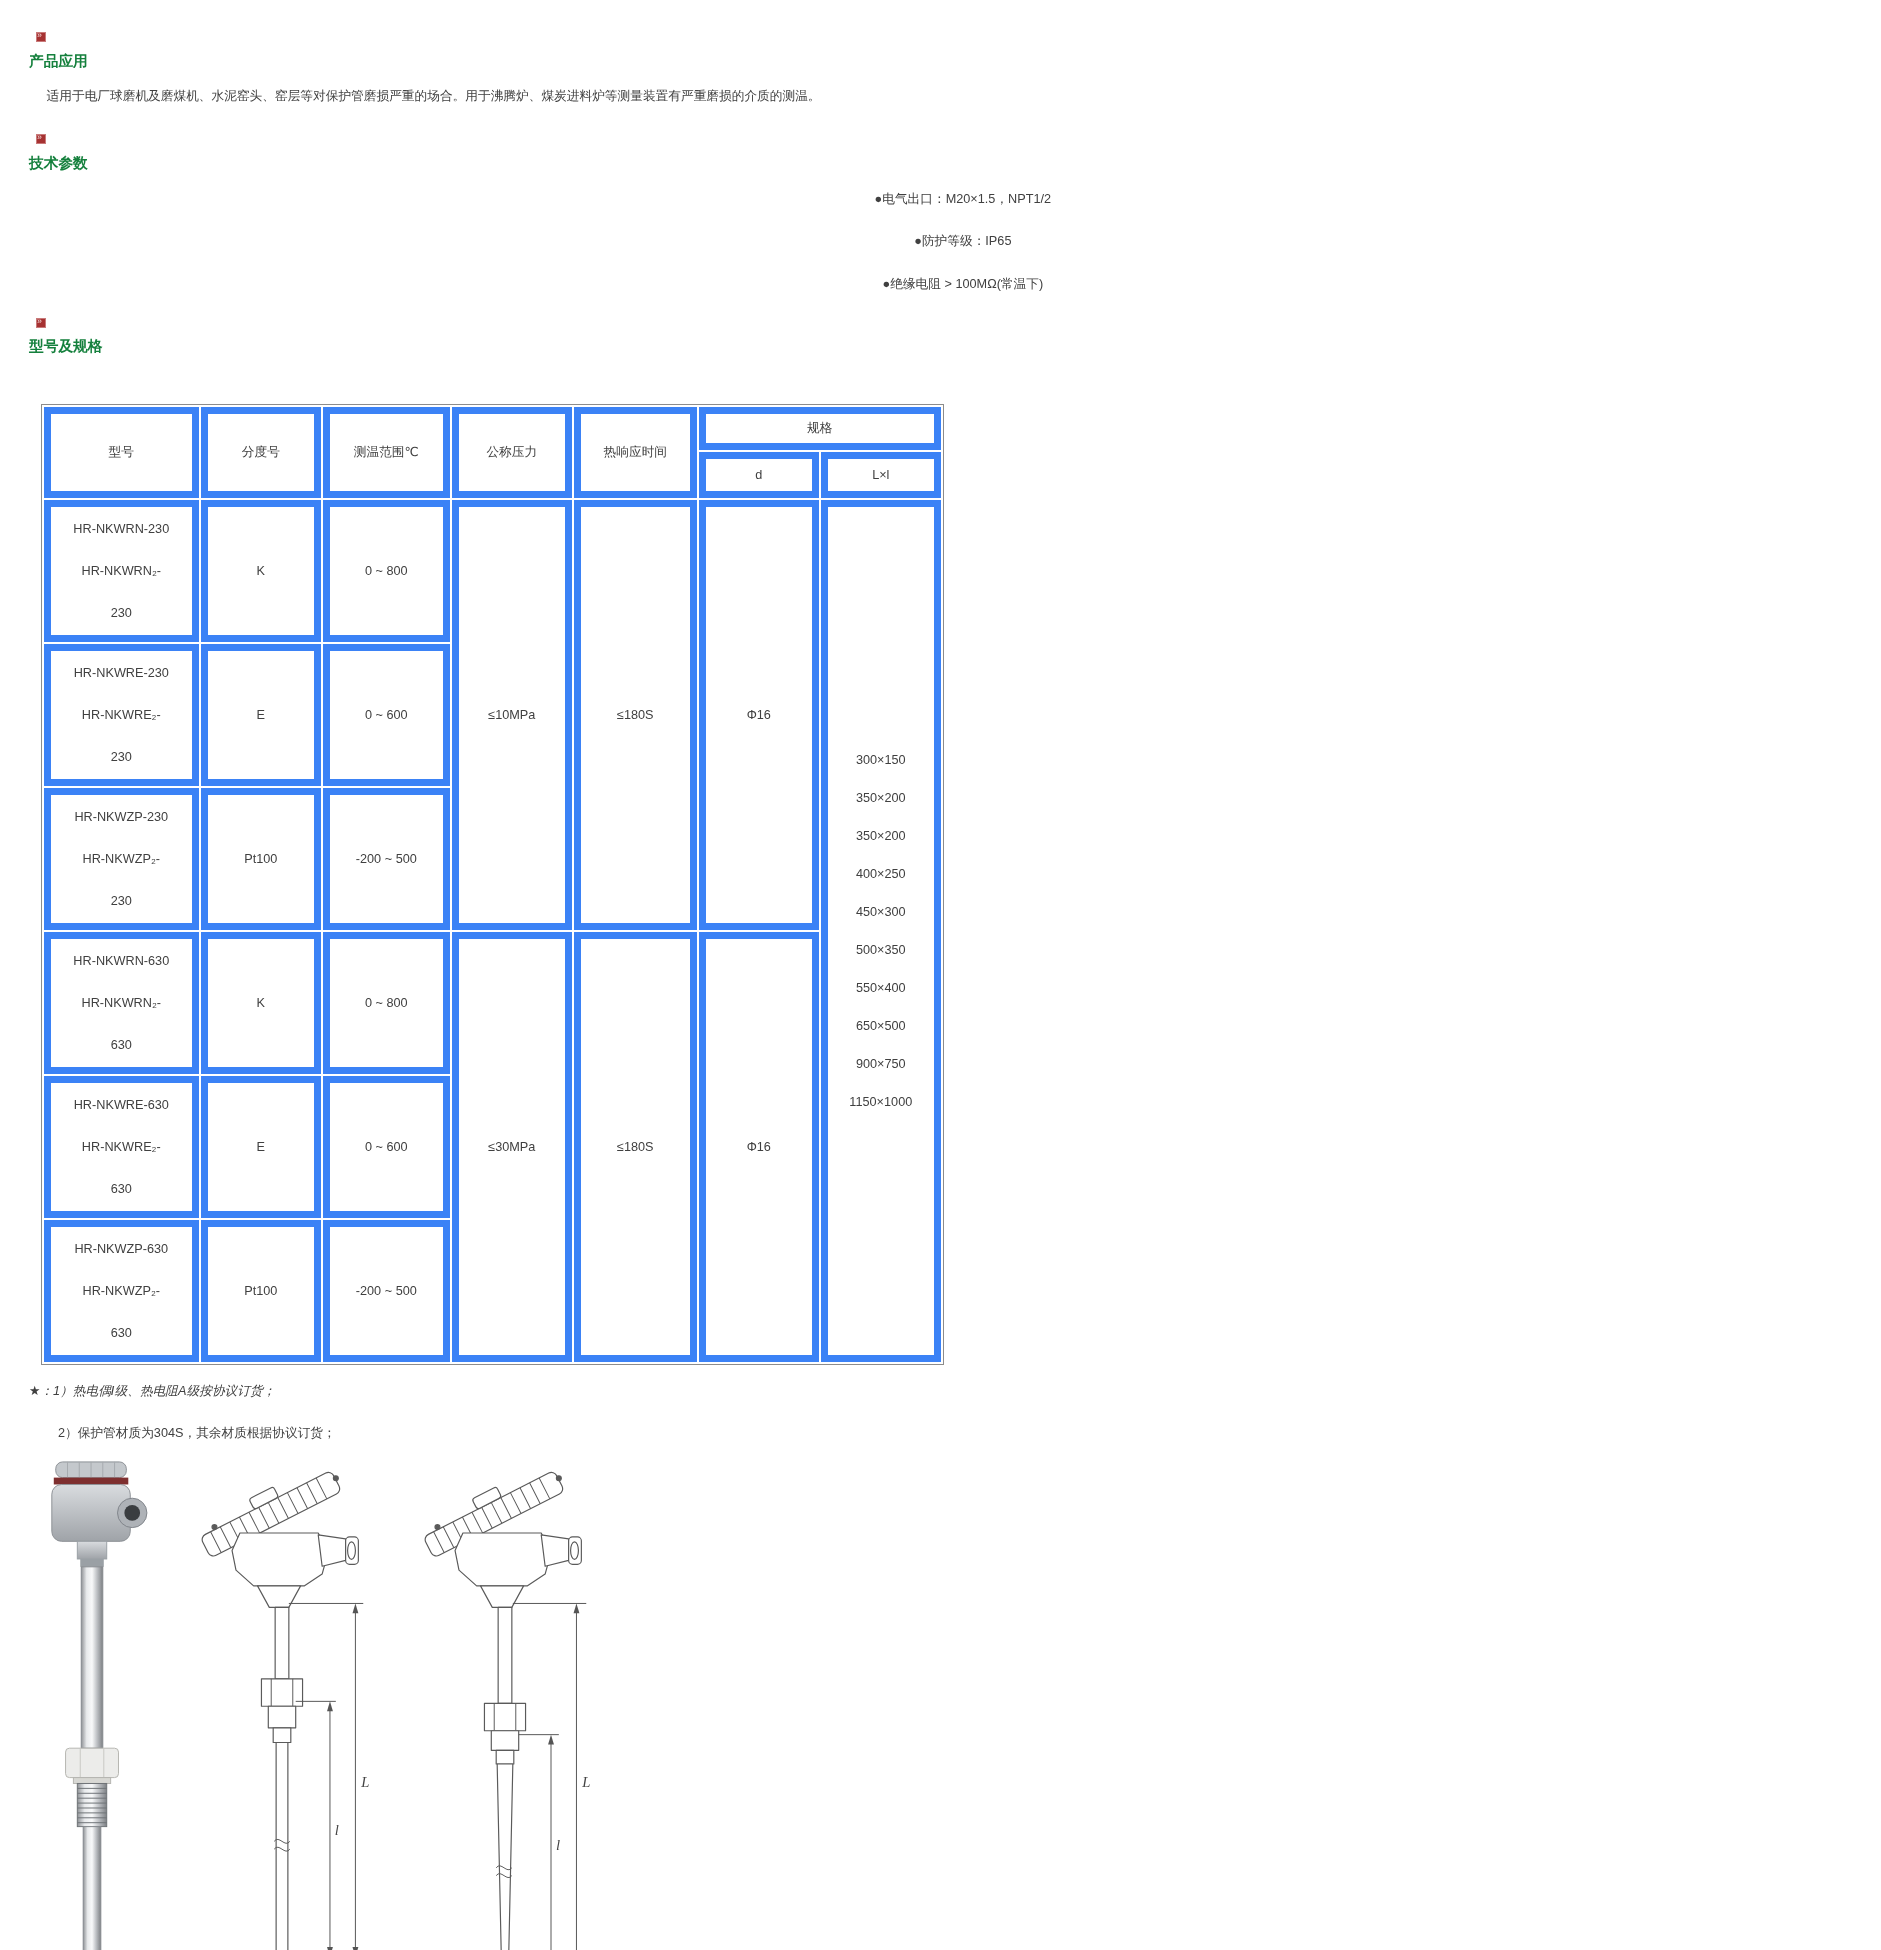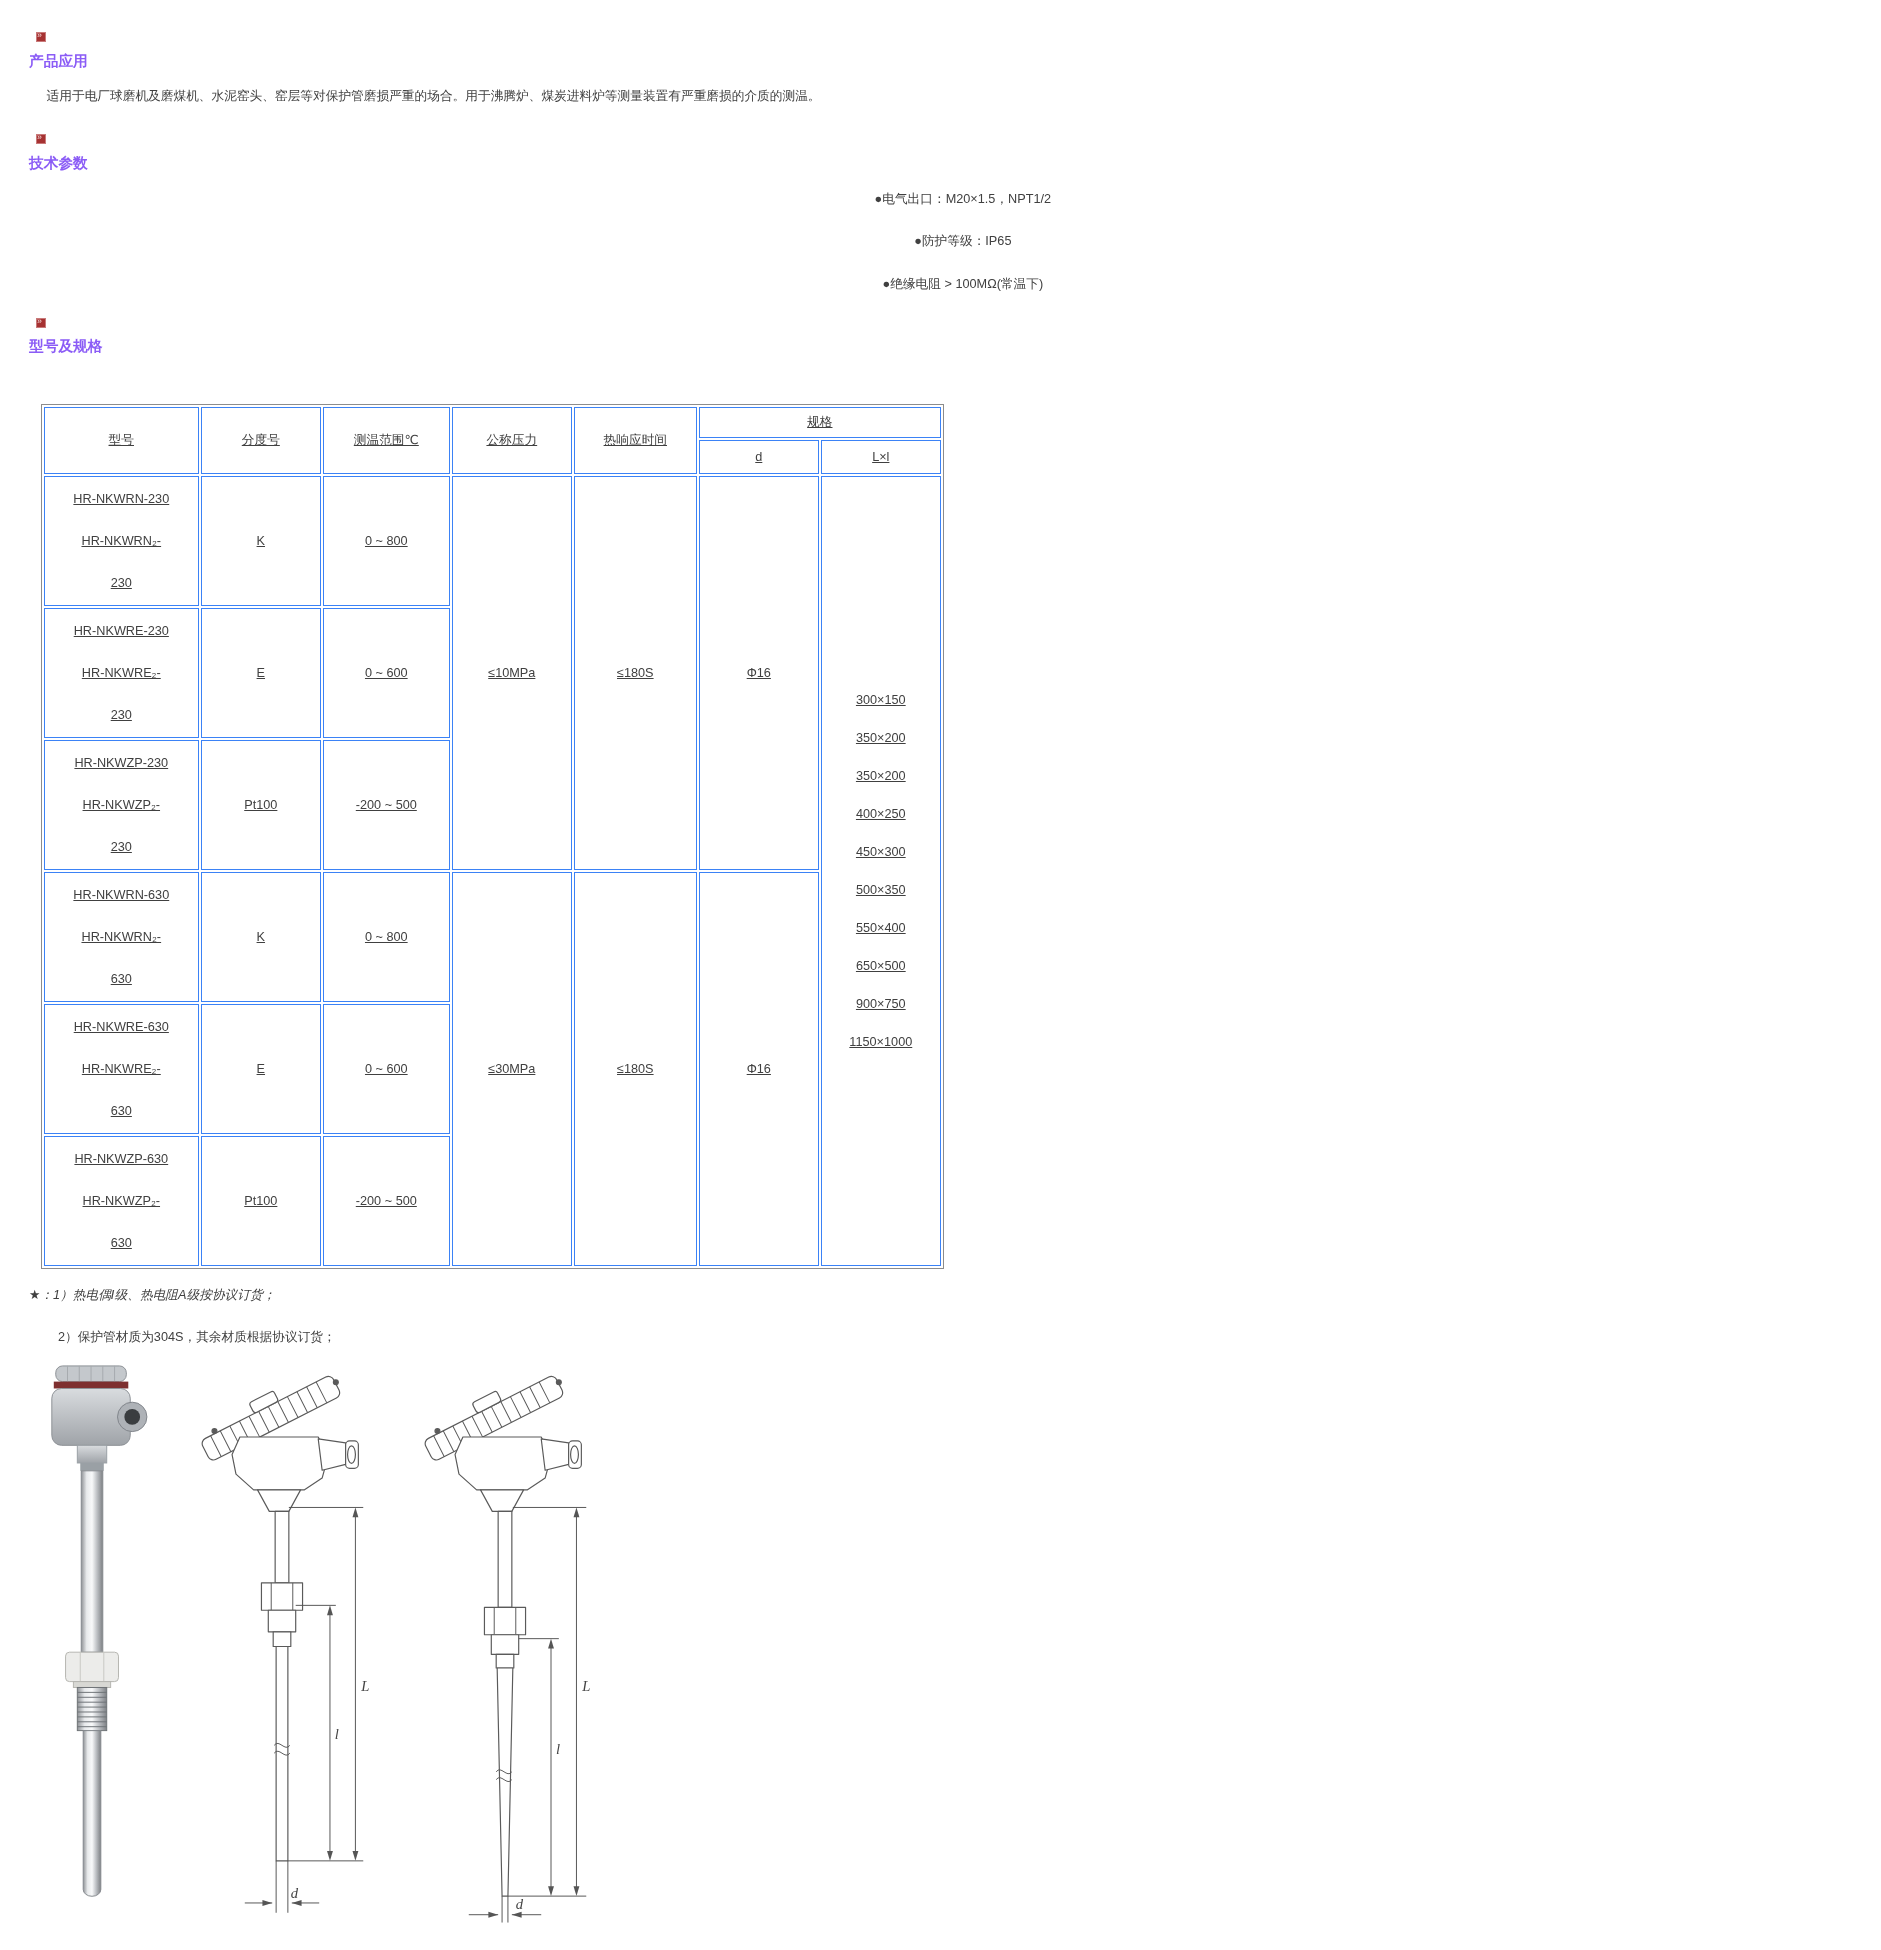--- a/index.html
+++ b/index.html
@@ -13,35 +13,34 @@
     display:block;width:9.8px;height:9.8px;margin:0 0 9.8px 6.9px;
     background:#a63232;position:relative;box-shadow:inset 0 0 0 1px #c97a7a;
   }
   .sec-icon::after{
     content:"»";color:#f3dddd;font-size:8.8px;line-height:9.8px;
     position:absolute;left:1px;top:-1px;
   }
   .sec-icon.mt1{margin-top:29px;}
   .sec-icon.mt2{margin-top:17.6px;}
   h2.sec-title{
-    font-size:14.7px;font-weight:bold;color:#8b5cf6;margin:0;line-height:19.6px;
+    font-size:14.7px;font-weight:bold;color:#15803d;margin:0;line-height:19.6px;
   }
   .app-text{margin:15.7px 0 0 0;padding-left:17.6px;line-height:18.6px;max-width:1470px;}
   .param-list{margin:17.6px 0 0 0;padding-left:14.7px;}
   .param-item{margin:0 0 25.5px 0;line-height:16.7px;text-align:center;}
   
   table.spec{
     border-collapse:separate;border-spacing:2px;table-layout:fixed;
     border:1px solid #8c8c8c;background:#fff;margin:47px 0 0 11.8px;
   }
   table.spec th,table.spec td{
-    border:1px solid #3b82f6;font-weight:normal;color:#404040;
+    border:7px solid #3b82f6;font-weight:normal;color:#404040;
     text-align:center;vertical-align:middle;font-size:12.7px;padding:0 16px;
     overflow:hidden;
-    text-decoration:underline;
   }
   table.spec thead th{height:29px;}
   table.spec thead tr.sub th{height:32px;}
   table.spec tbody td{height:128px;}
   td.model{
     text-align:left;padding-left:3.9px;line-height:42px;
     white-space:pre-line;
   }
   td.sizes{line-height:38px;white-space:pre-line;}
   

